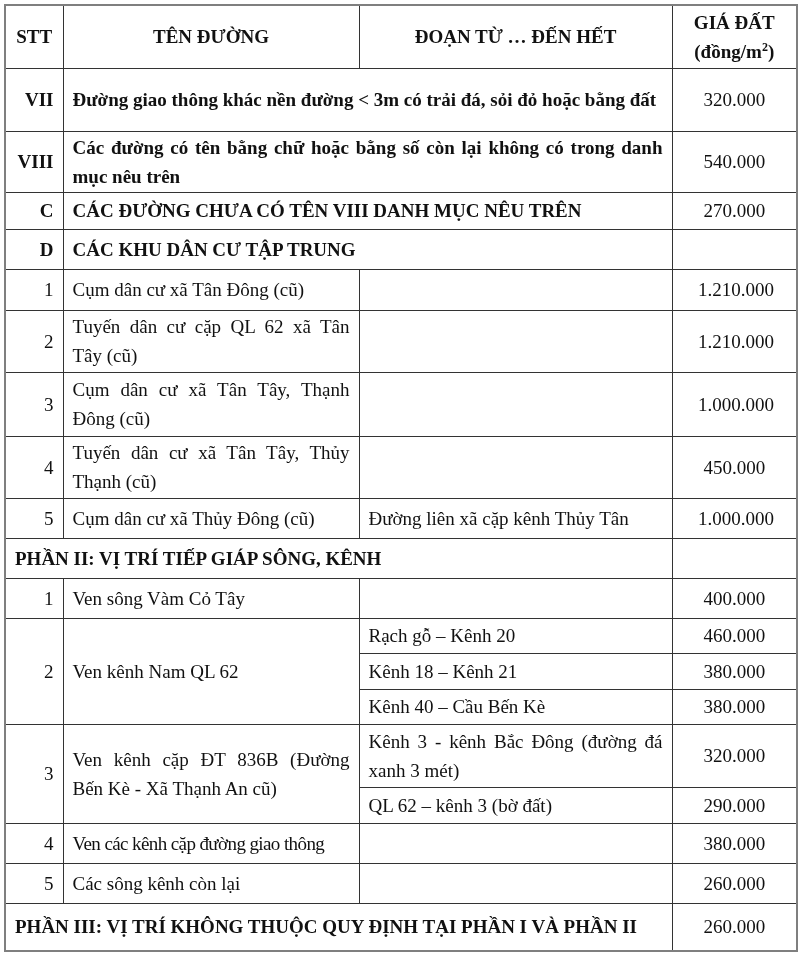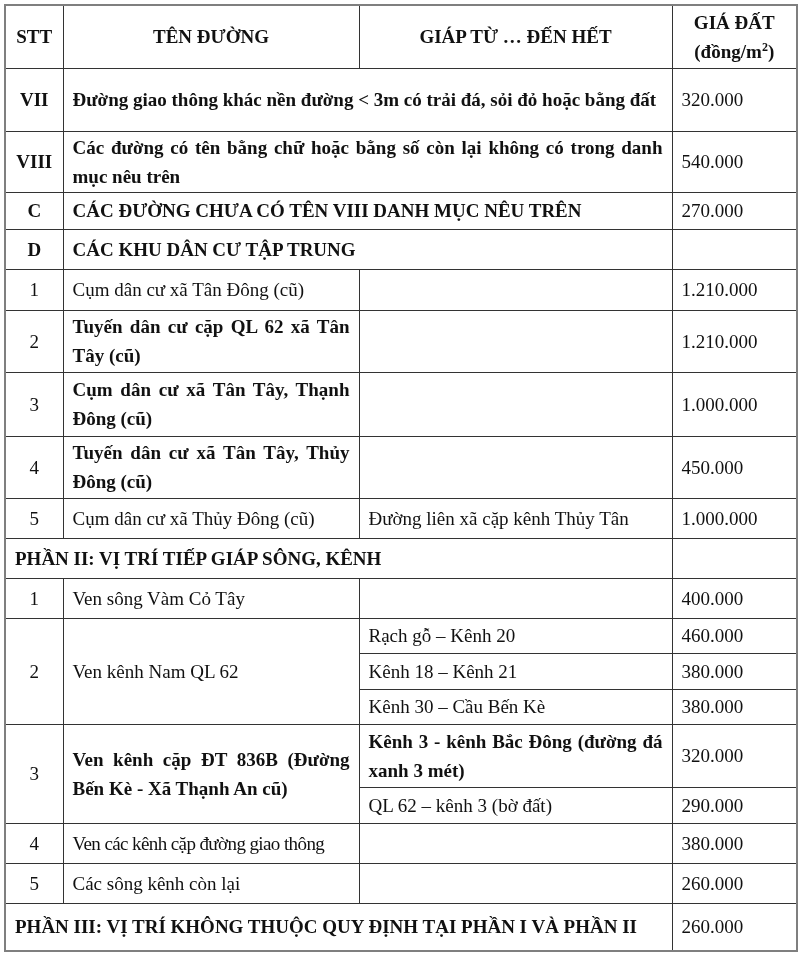--- a/index.html
+++ b/index.html
@@ -12,42 +12,42 @@
   }
   table.price-table td, table.price-table th {
     border: 1px solid #333; padding: 0 9px; vertical-align: middle;
   }
   table.price-table { border: 2px solid #7f7f7f; padding-left: 19px; }
   col.c-stt { width: 58px; }
   col.c-name { width: 296px; }
   col.c-seg { width: 313px; }
   col.c-price { width: 125px; }
   th { font-weight: bold; text-align: center; }
-  .center { text-align: center; }
-  .right { padding-right: 22px !important; }
-  .justify { text-align: justify; text-align-last: left; font-weight: bold; }
+  .center { text-align: right; }
+  .right { text-align: right; padding-right: 22px !important; }
+  .justify { text-align: justify; text-align-last: left; }
   .bold { font-weight: bold; }
-  .price { }
+  .price { text-align: center; }
   sup { font-size: 12px; line-height: 0; }
 </style>
 </head>
 <body>
 
 <table class="price-table">
   <colgroup>
     <col class="c-stt">
       <col class="c-name">
       <col class="c-seg">
       <col class="c-price">
   </colgroup>
   <thead>
     <tr style="height:63px">
       <th>STT</th>
       <th>TÊN ĐƯỜNG</th>
-      <th>GIÁP TỪ … ĐẾN HẾT</th>
+      <th>ĐOẠN TỪ … ĐẾN HẾT</th>
       <th>
         <span>GIÁ ĐẤT</span><br>
         <span><span>(đồng/m</span><sup>2</sup><span>)</span></span>
       </th>
     </tr>
   </thead>
   <tbody>
     <tr style="height:63px">
       <td class="center bold">VII</td>
       <td colspan="2" class="bold justify">Đường giao thông khác nền đường &lt; 3m có trải đá, sỏi đỏ hoặc bằng đất</td>
@@ -82,21 +82,21 @@
       <td class="right">1.210.000</td>
     </tr>
     <tr style="height:64px">
       <td class="center">3</td>
       <td class="justify">Cụm dân cư xã Tân Tây, Thạnh Đông (cũ)</td>
       <td></td>
       <td class="right">1.000.000</td>
     </tr>
     <tr style="height:62px">
       <td class="center">4</td>
-      <td class="justify">Tuyến dân cư xã Tân Tây, Thủy Đông (cũ)</td>
+      <td class="justify">Tuyến dân cư xã Tân Tây, Thủy Thạnh (cũ)</td>
       <td></td>
       <td class="price">450.000</td>
     </tr>
     <tr style="height:40px">
       <td class="center">5</td>
       <td>Cụm dân cư xã Thủy Đông (cũ)</td>
       <td>Đường liên xã cặp kênh Thủy Tân</td>
       <td class="right">1.000.000</td>
     </tr>
 
@@ -116,21 +116,21 @@
       <td rowspan="3" class="center">2</td>
       <td rowspan="3">Ven kênh Nam QL 62</td>
       <td>Rạch gỗ – Kênh 20</td>
       <td class="price">460.000</td>
     </tr>
     <tr style="height:36px">
       <td>Kênh 18 – Kênh 21</td>
       <td class="price">380.000</td>
     </tr>
     <tr style="height:35px">
-      <td>Kênh 30 – Cầu Bến Kè</td>
+      <td>Kênh 40 – Cầu Bến Kè</td>
       <td class="price">380.000</td>
     </tr>
 
     <tr style="height:63px">
       <td rowspan="2" class="center">3</td>
       <td rowspan="2" class="justify">Ven kênh cặp ĐT 836B (Đường Bến Kè - Xã Thạnh An cũ)</td>
       <td class="justify">Kênh 3 - kênh Bắc Đông (đường đá xanh 3 mét)</td>
       <td class="price">320.000</td>
     </tr>
     <tr style="height:36px">

